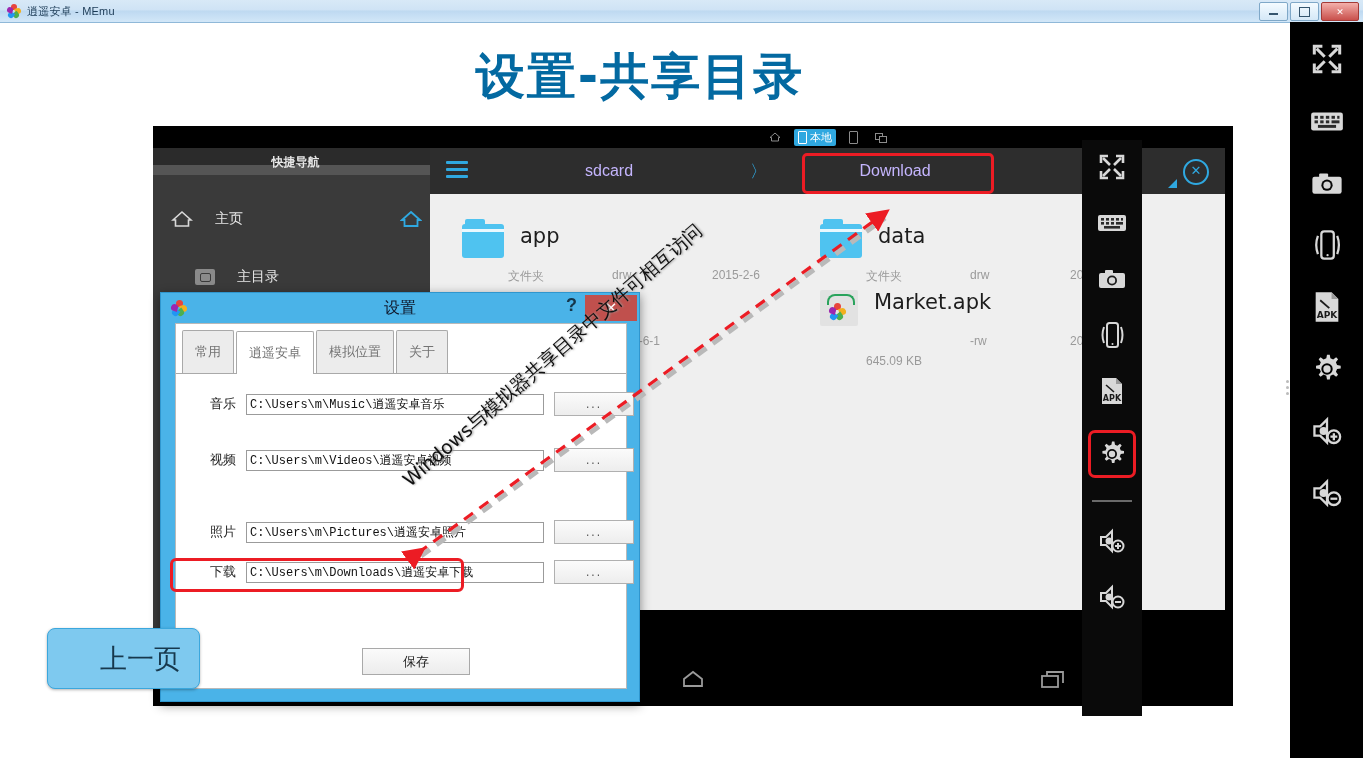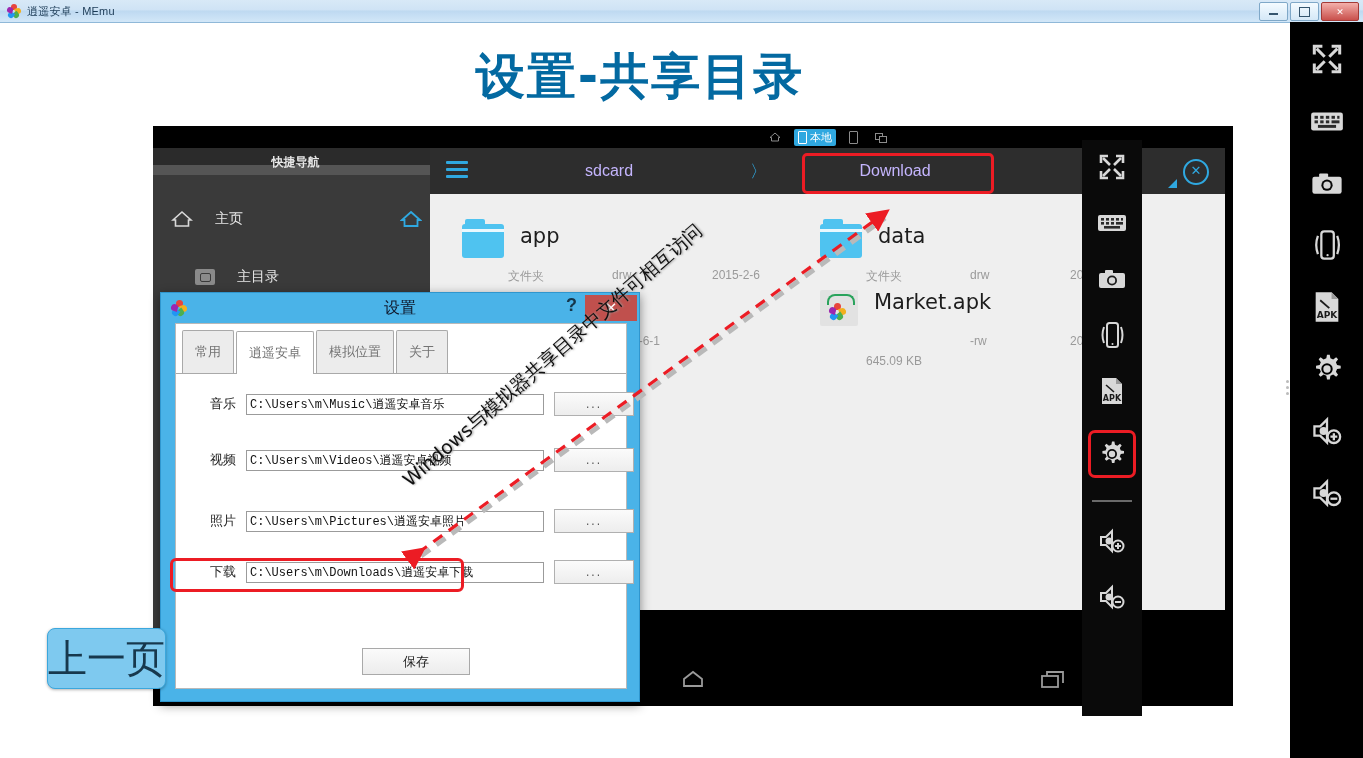--- a/index.html
+++ b/index.html
@@ -140,22 +140,22 @@
   .hl-download-field{position:absolute;left:170px;top:558px;width:288px;height:28px;border:3px solid #ec1c24;border-radius:6px;}
 
   
   .anno{position:absolute;left:0;top:0;width:1363px;height:758px;pointer-events:none;}
   .anno-text{position:absolute;left:406px;top:470px;transform:rotate(-41deg);transform-origin:left center;
     font-size:19px;color:#111;white-space:nowrap;font-family:"DejaVu Sans","Liberation Sans",sans-serif;
     text-shadow:1px 1px 2px rgba(150,150,150,.85);}
 
   
   .pagebtn{position:absolute;background:#7ec9ef;border:1px solid #3ba7dd;border-radius:8px;
-    display:flex;align-items:center;justify-content:center;font-size:39px;color:#17384d;
-    font-family:"DejaVu Sans","Liberation Sans",sans-serif;box-shadow:0 1px 3px rgba(0,0,0,.3);}
+    display:flex;align-items:center;justify-content:center;font-size:27px;color:#17384d;
+    font-family:"DejaVu Sans","Liberation Sans",sans-serif;box-shadow:0 1px 3px rgba(0,0,0,.3);padding-left:34px;}
   .prevbtn{left:47px;top:628px;width:117px;height:59px;}
   .nextbtn{left:1130px;top:628px;width:120px;height:59px;}
 </style>
 </head>
 <body>
 
 <div class="root">
 
   <div class="titlebar">
     <div class="tb-icon memu-logo">
@@ -479,21 +479,21 @@
         <input type="text" value="C:\Users\m\Music\逍遥安卓音乐" style="">
         <span class="browse">...</span>
       </div>
 
       <div class="field" style="top:124px;">
         <span class="flabel">视频</span>
         <input type="text" value="C:\Users\m\Videos\逍遥安卓视频" style="">
         <span class="browse">...</span>
       </div>
 
-      <div class="field" style="top:185px;">
+      <div class="field" style="top:196px;">
         <span class="flabel">照片</span>
         <input type="text" value="C:\Users\m\Pictures\逍遥安卓照片" style="">
         <span class="browse">...</span>
       </div>
 
       <div class="field" style="top:236px;">
         <span class="flabel">下载</span>
         <input type="text" value="C:\Users\m\Downloads\逍遥安卓下载" style="">
         <span class="browse">...</span>
       </div>

